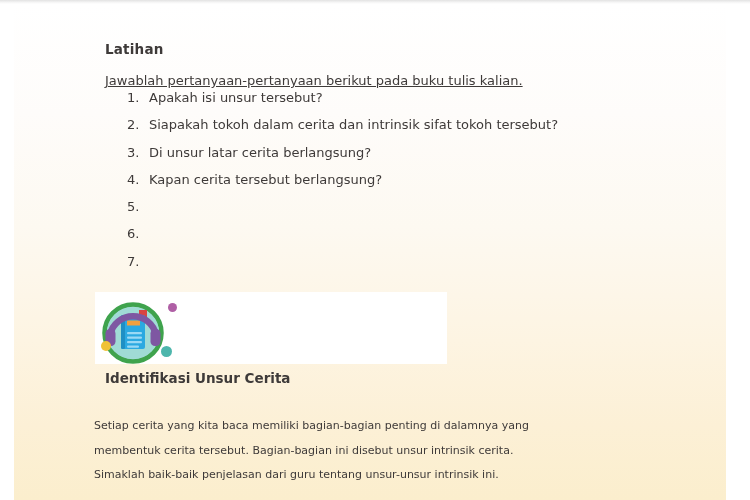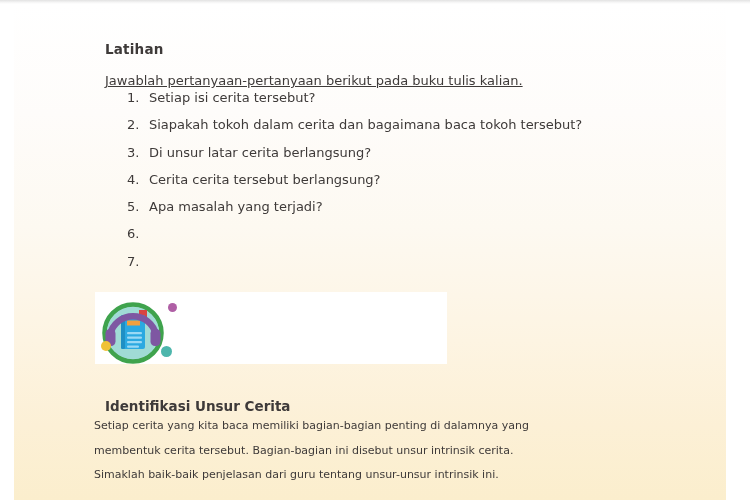--- a/index.html
+++ b/index.html
@@ -40,58 +40,57 @@
     background:#ffffff;
   }
   .banner-icon-wrap{
     position:absolute;left:101px;top:301px;width:64px;height:64px;
   }
   .dot{position:absolute;border-radius:50%;}
   .dot-magenta{left:168px;top:303px;width:9px;height:9px;background:#AF5FA5;}
   .dot-teal{left:161px;top:346px;width:11px;height:11px;background:#4DB6AC;}
   .dot-yellow{left:101px;top:341px;width:10px;height:10px;background:#F0C237;}
   .section-heading{
-    position:absolute;left:105px;top:384px;
+    position:absolute;left:105px;top:356px;
     font-size:13.5px;font-weight:bold;
   }
   .section-paragraph{
     position:absolute;left:94px;top:403px;width:560px;
     font-size:11px;line-height:24.6px;white-space:pre-line;
   }
 </style>
 </head>
 <body>
 
 <div class="top-hairline"></div>
 <div class="page-bg"></div>
 
 <h2 class="exercise-heading">Latihan</h2>
 
 <p class="instruction">Jawablah pertanyaan-pertanyaan berikut pada buku tulis kalian.</p>
 
 <ol class="question-list">
   <li class="question-row">
     <span class="q-num">1.</span>
-    <span class="q-text">Setiap isi cerita tersebut?</span>
+    <span class="q-text">Apakah isi unsur tersebut?</span>
   </li>
   <li class="question-row">
     <span class="q-num">2.</span>
-    <span class="q-text">Siapakah tokoh dalam cerita dan bagaimana baca tokoh tersebut?</span>
+    <span class="q-text">Siapakah tokoh dalam cerita dan intrinsik sifat tokoh tersebut?</span>
   </li>
   <li class="question-row">
     <span class="q-num">3.</span>
     <span class="q-text">Di unsur latar cerita berlangsung?</span>
   </li>
   <li class="question-row">
     <span class="q-num">4.</span>
-    <span class="q-text">Cerita cerita tersebut berlangsung?</span>
+    <span class="q-text">Kapan cerita tersebut berlangsung?</span>
   </li>
   <li class="question-row">
     <span class="q-num">5.</span>
-    <span class="q-text">Apa masalah yang terjadi?</span>
   </li>
   <li class="question-row">
     <span class="q-num">6.</span>
   </li>
   <li class="question-row">
     <span class="q-num">7.</span>
   </li>
 </ol>
 
 <div class="banner-card">

